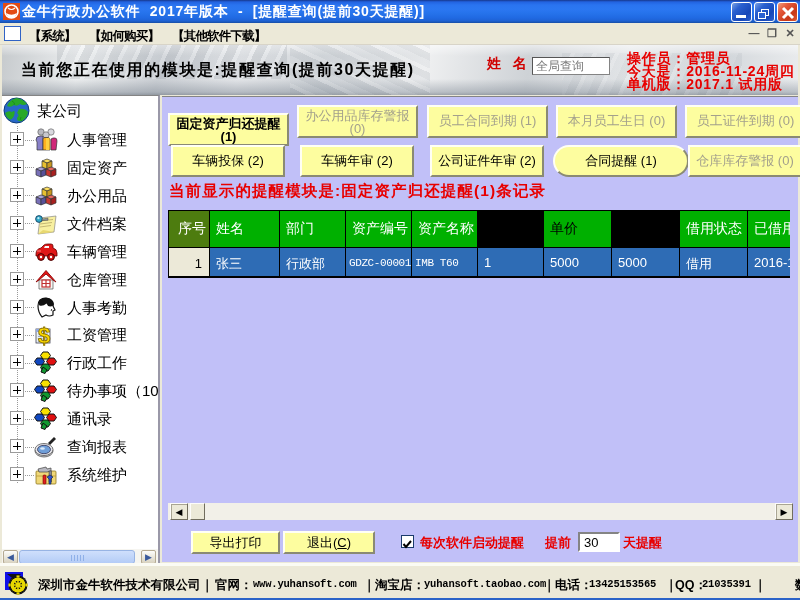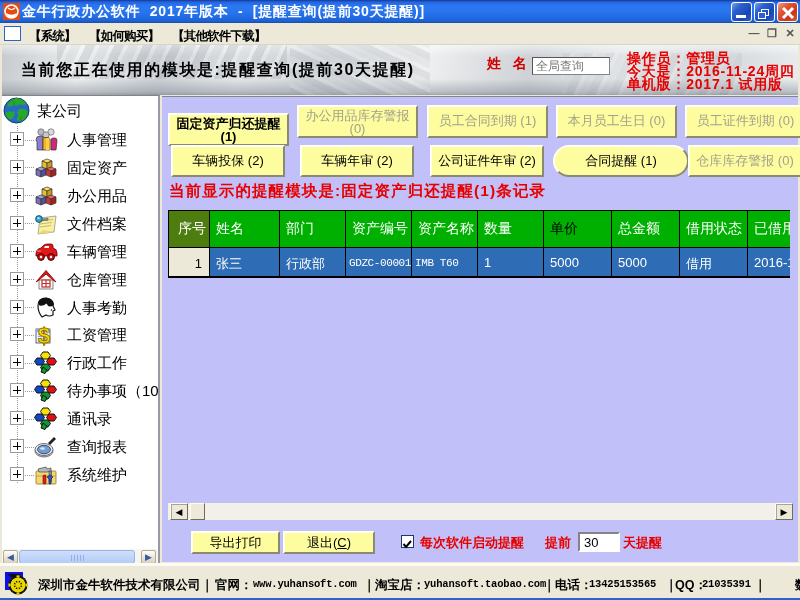--- a/index.html
+++ b/index.html
@@ -291,23 +291,21 @@
   <div class="abs ybtn" style="left:268px;top:48px;width:114px;height:32px;line-height:27px;">公司证件年审 (2)</div>
   <div class="abs ybtn" style="left:391px;top:48px;width:136px;height:32px;line-height:27px;border-radius:16px;">合同提醒 (1)</div>
   <div class="abs ybtn dim" style="left:526px;top:48px;width:114px;height:32px;line-height:27px;">仓库库存警报 (0)</div>
   <div class="abs" id="redline">当前显示的提醒模块是:固定资产归还提醒(1)条记录</div>
   <div class="abs" style="left:6px;top:113px;width:622px;height:68px;overflow:hidden;background:#000;">
   <div class="abs" style="left:1px;top:1px;width:40px;height:36px;background:#4d7c0f;color:#fff;font-size:14px;padding:9px 0 0 6px;overflow:hidden;white-space:nowrap;text-align:center;">序号</div>
   <div class="abs" style="left:42px;top:1px;width:69px;height:36px;background:#00b000;color:#fff;font-size:14px;padding:9px 0 0 6px;overflow:hidden;white-space:nowrap;">姓名</div>
   <div class="abs" style="left:112px;top:1px;width:65px;height:36px;background:#00b000;color:#fff;font-size:14px;padding:9px 0 0 6px;overflow:hidden;white-space:nowrap;">部门</div>
   <div class="abs" style="left:178px;top:1px;width:65px;height:36px;background:#00b000;color:#fff;font-size:14px;padding:9px 0 0 6px;overflow:hidden;white-space:nowrap;">资产编号</div>
   <div class="abs" style="left:244px;top:1px;width:65px;height:36px;background:#00b000;color:#fff;font-size:14px;padding:9px 0 0 6px;overflow:hidden;white-space:nowrap;">资产名称</div>
-  <div class="abs" style="left:310px;top:1px;width:65px;height:36px;background:#00b000;color:#fff;font-size:14px;padding:9px 0 0 6px;overflow:hidden;white-space:nowrap;">数量</div>
   <div class="abs" style="left:376px;top:1px;width:67px;height:36px;background:#00b000;color:#000000;font-size:14px;padding:9px 0 0 6px;overflow:hidden;white-space:nowrap;">单价</div>
-  <div class="abs" style="left:444px;top:1px;width:67px;height:36px;background:#00b000;color:#fff;font-size:14px;padding:9px 0 0 6px;overflow:hidden;white-space:nowrap;">总金额</div>
   <div class="abs" style="left:512px;top:1px;width:67px;height:36px;background:#00b000;color:#fff;font-size:14px;padding:9px 0 0 6px;overflow:hidden;white-space:nowrap;">借用状态</div>
   <div class="abs" style="left:580px;top:1px;width:54px;height:36px;background:#00b000;color:#fff;font-size:14px;padding:9px 0 0 6px;overflow:hidden;white-space:nowrap;">已借用</div>
   <div class="abs" style="left:1px;top:38px;width:40px;height:28px;overflow:hidden;white-space:nowrap;background:#ece9d8;color:#000;font-size:13px;text-align:right;padding:8px 7px 0 0;">1</div>
   <div class="abs" style="left:42px;top:38px;width:69px;height:28px;overflow:hidden;white-space:nowrap;background:#2e6cb5;color:#fff;font-size:13px;padding:7px 0 0 6px;">张三</div>
   <div class="abs" style="left:112px;top:38px;width:65px;height:28px;overflow:hidden;white-space:nowrap;background:#2e6cb5;color:#fff;font-size:13px;padding:7px 0 0 6px;">行政部</div>
   <div class="abs" style="left:178px;top:38px;width:65px;height:28px;overflow:hidden;white-space:nowrap;background:#2e6cb5;color:#fff;font-size:13px;font-family:'Liberation Mono',monospace;font-size:11px;padding:9px 0 0 3px;letter-spacing:-0.4px;">GDZC-00001</div>
   <div class="abs" style="left:244px;top:38px;width:65px;height:28px;overflow:hidden;white-space:nowrap;background:#2e6cb5;color:#fff;font-size:13px;font-family:'Liberation Mono',monospace;font-size:11px;padding:9px 0 0 3px;letter-spacing:-0.4px;">IMB T60</div>
   <div class="abs" style="left:310px;top:38px;width:65px;height:28px;overflow:hidden;white-space:nowrap;background:#2e6cb5;color:#fff;font-size:13px;padding:7px 0 0 6px;">1</div>
   <div class="abs" style="left:376px;top:38px;width:67px;height:28px;overflow:hidden;white-space:nowrap;background:#2e6cb5;color:#fff;font-size:13px;padding:7px 0 0 6px;">5000</div>
   <div class="abs" style="left:444px;top:38px;width:67px;height:28px;overflow:hidden;white-space:nowrap;background:#2e6cb5;color:#fff;font-size:13px;padding:7px 0 0 6px;">5000</div>

